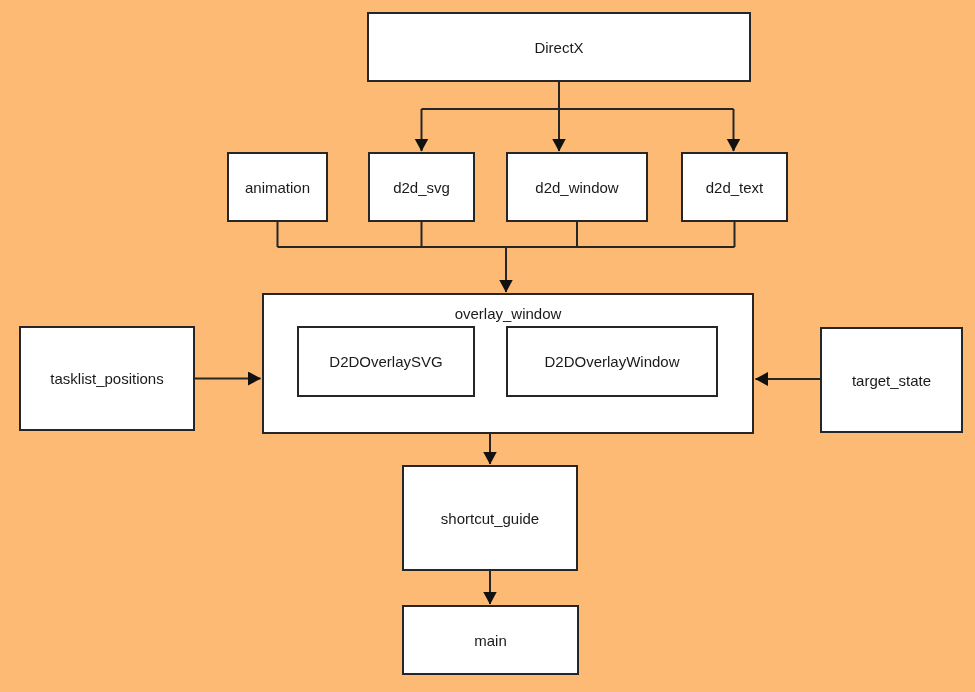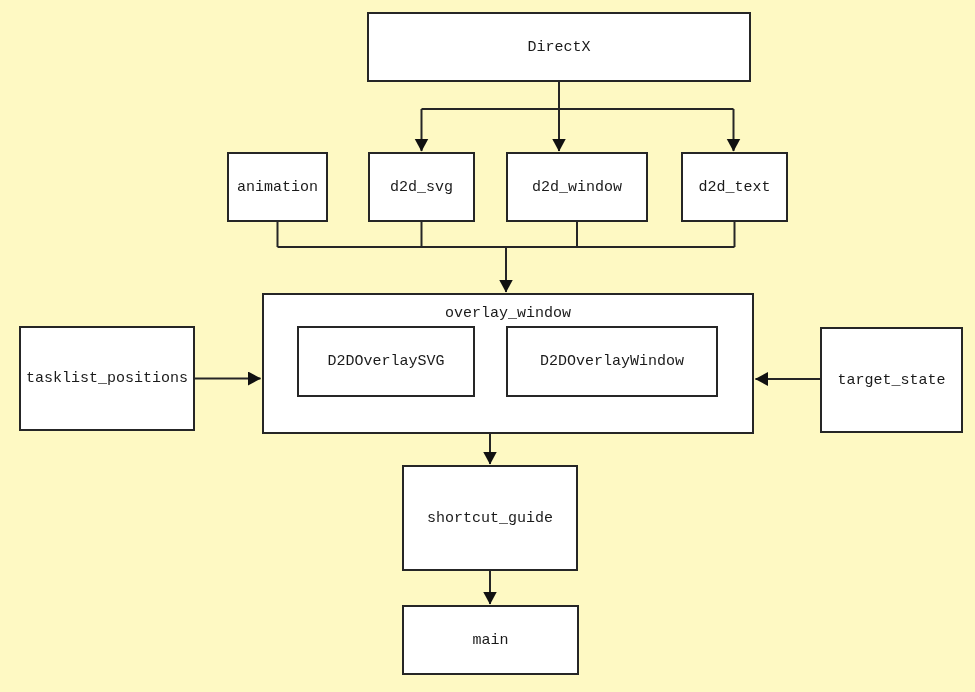--- a/index.html
+++ b/index.html
@@ -4,22 +4,22 @@
 <style>
   html, body {
     margin: 0;
     padding: 0;
     background: #ffffff;
   }
   .stage {
     position: relative;
     width: 975px;
     height: 692px;
-    background: #fef9c3;
-    font-family: Liberation Mono, monospace;
+    background: #fdba74;
+    font-family: Liberation Sans, sans-serif;
   }
   svg { display: block; }
   .node-rect {
     fill: #ffffff;
     stroke: #262626;
     stroke-width: 2px;
   }
   .node-label {
     fill: #1a1a1a;
     font-size: 15px;

